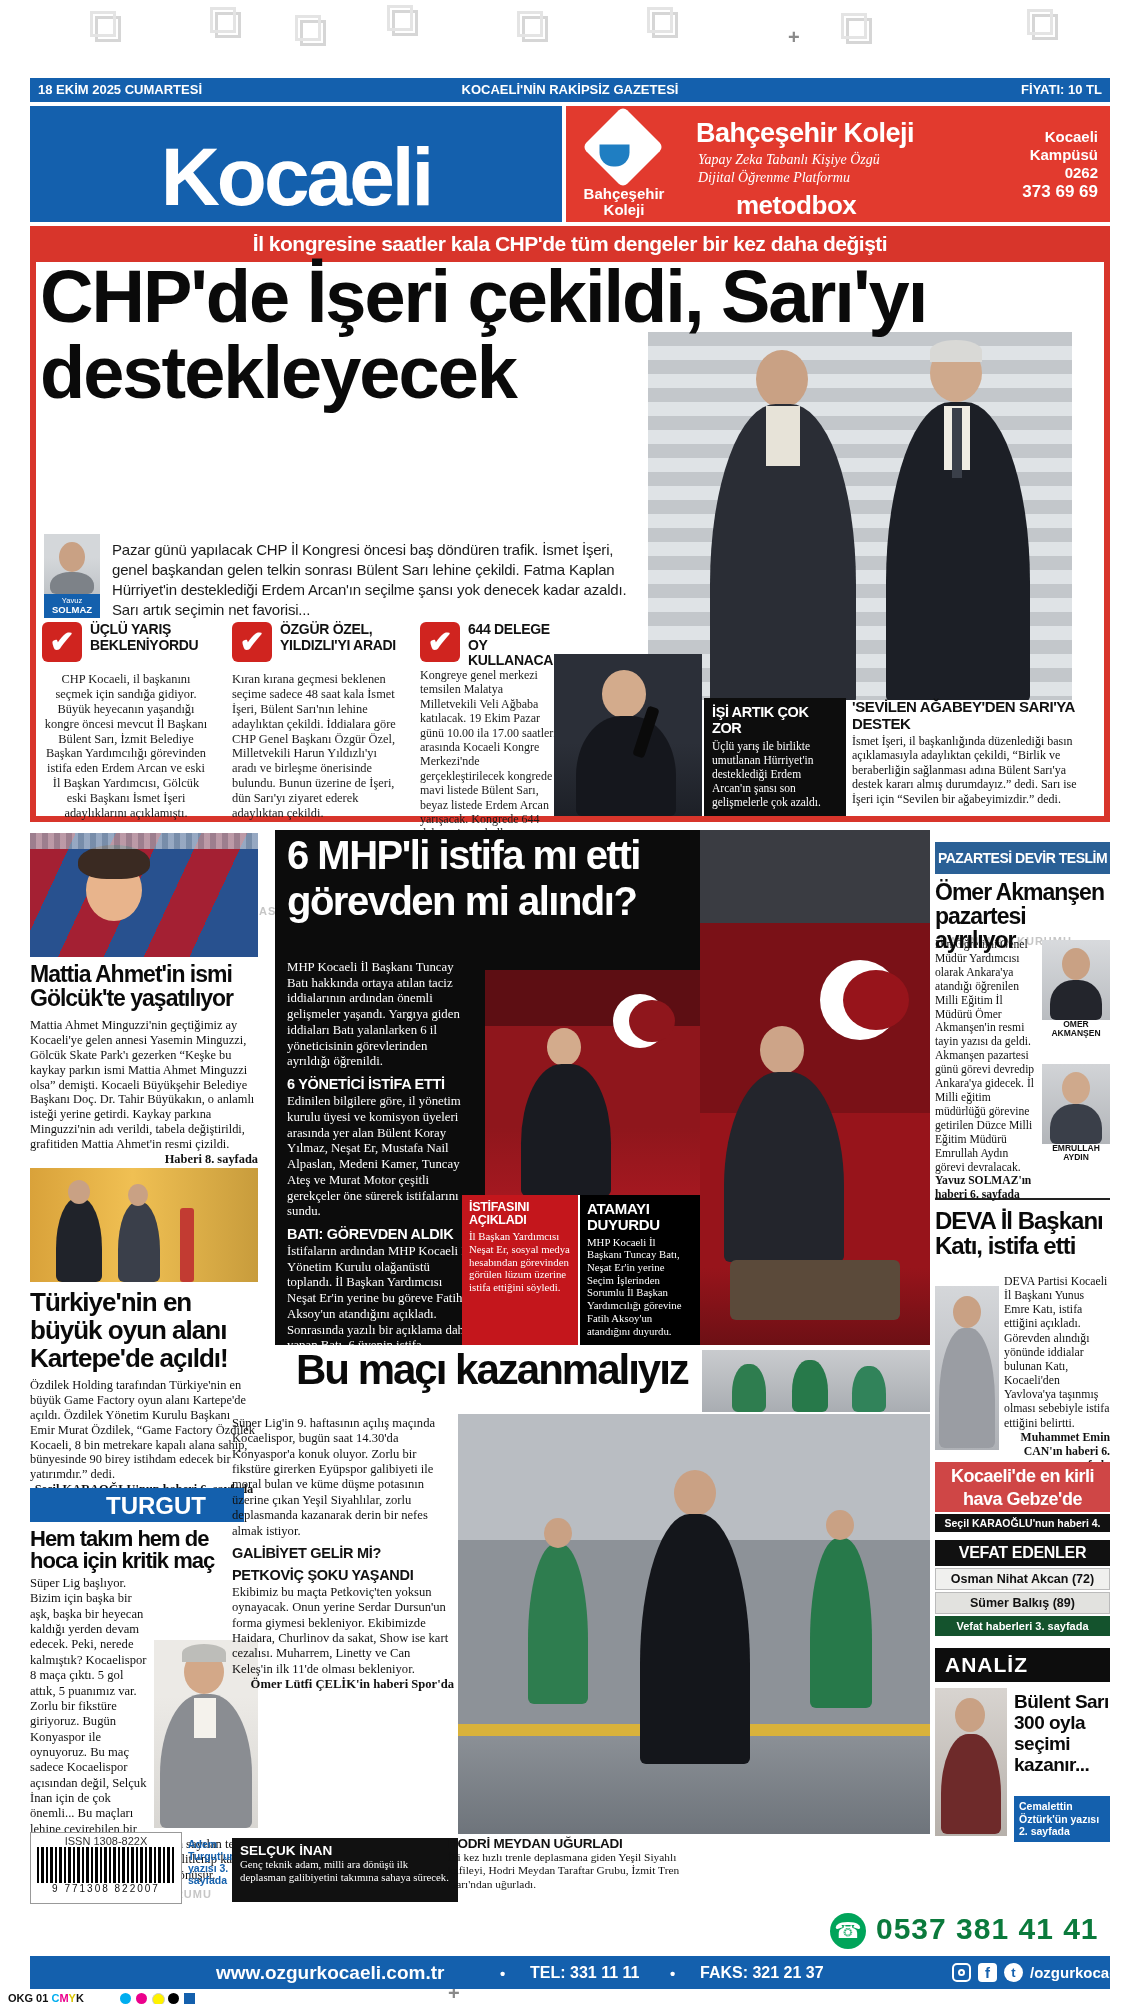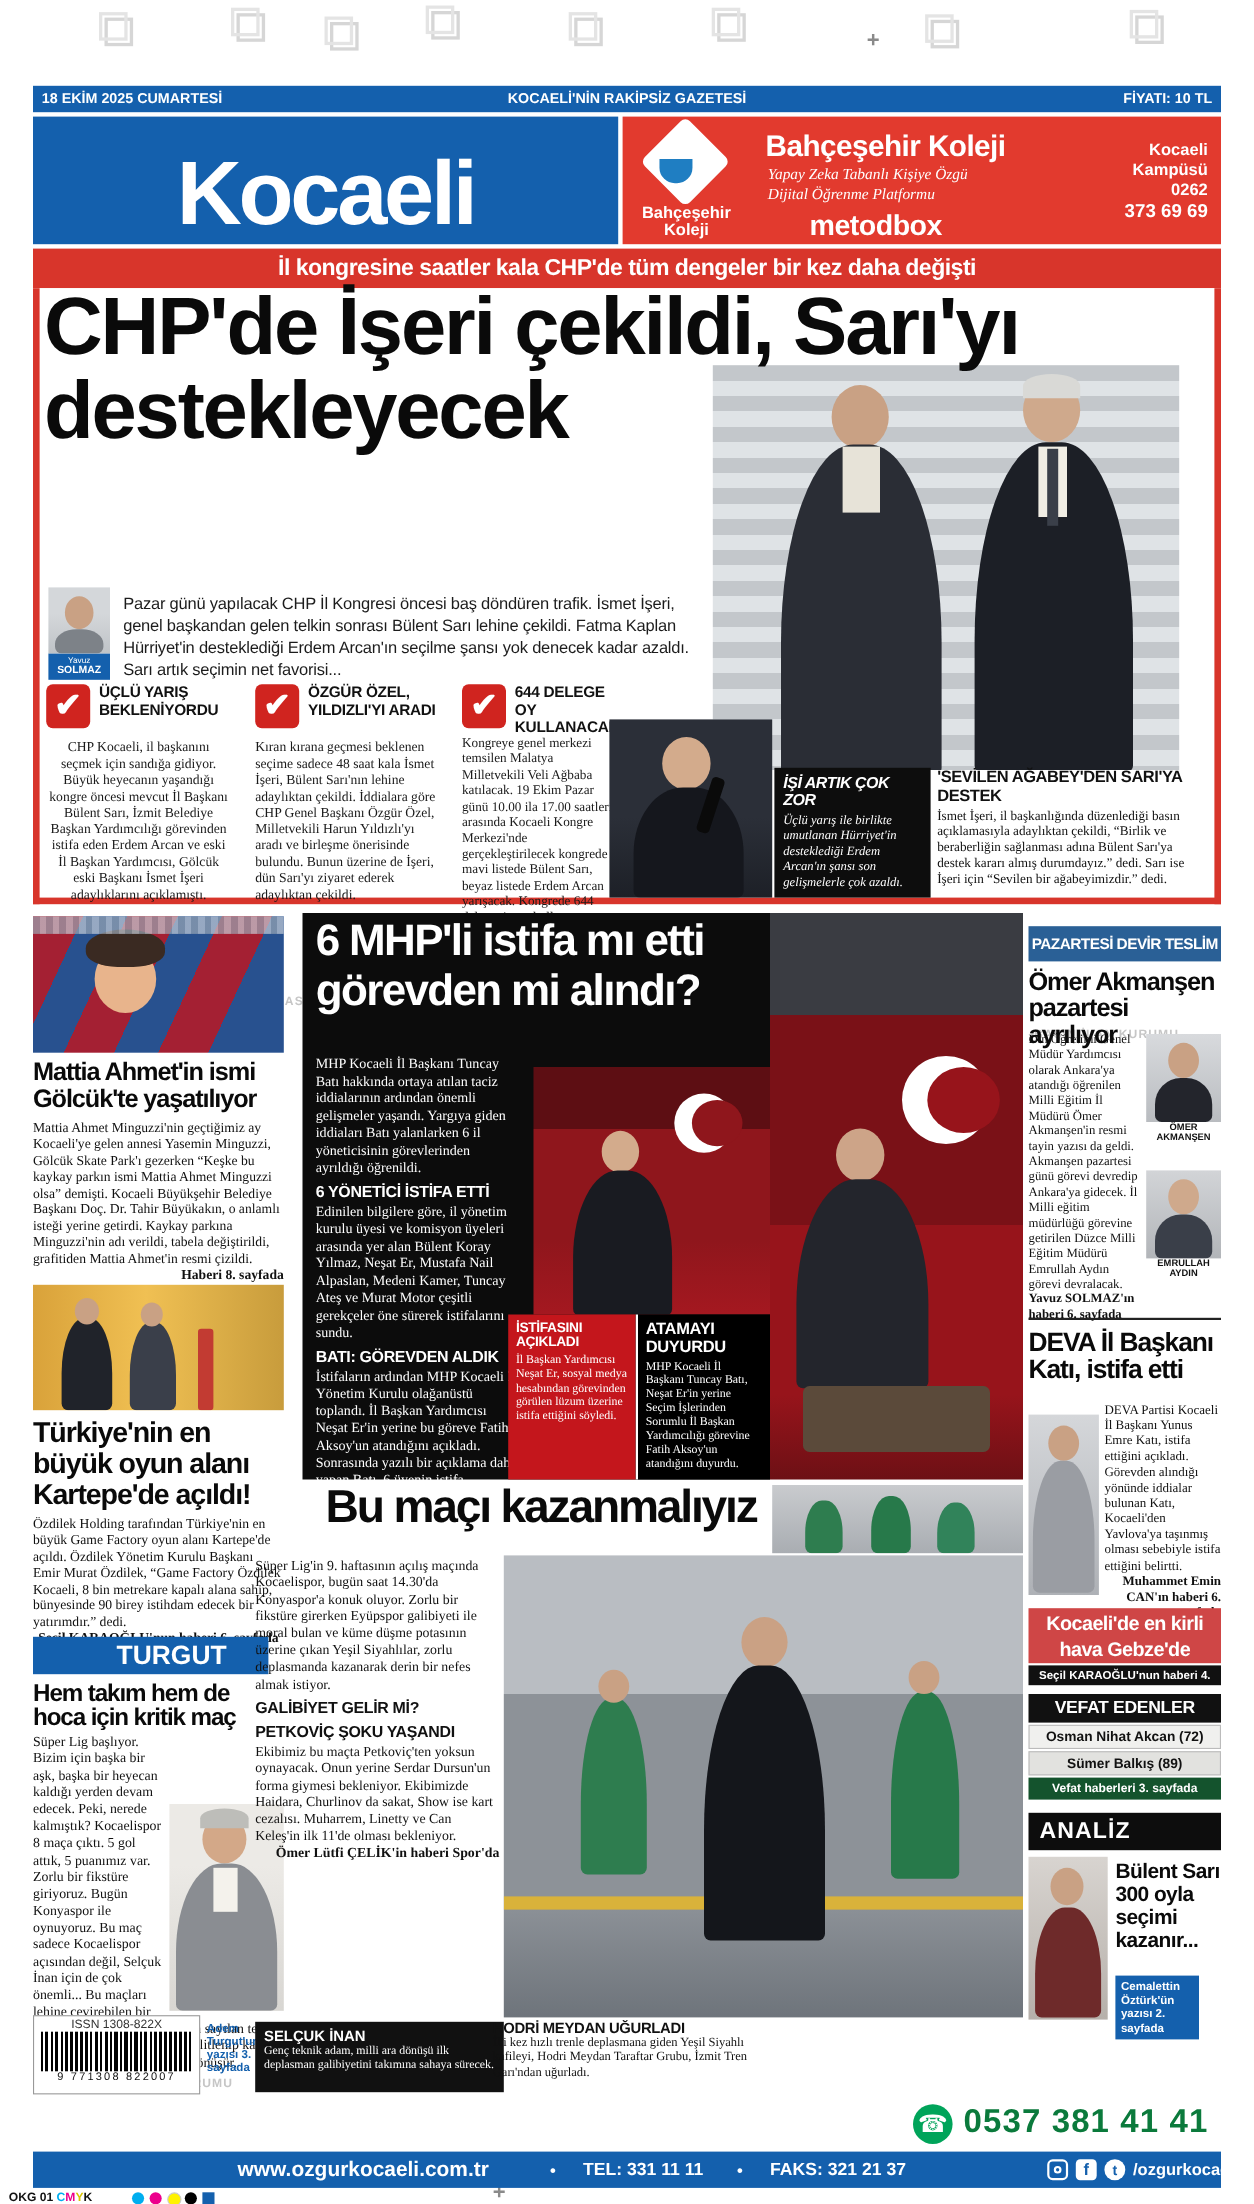--- a/index.html
+++ b/index.html
@@ -127,21 +127,21 @@
         <div class="b rt">Haberi 7. sayfada</div>
       </div>
     </div>
 
     <div class="ph" style="left:518px;top:392px;width:148px;height:162px;background:linear-gradient(180deg,#2b2f38 0 55%,#1d2027);">
       <div class="head" style="left:48px;top:16px;width:44px;height:48px;background:#d3ab8c;"></div>
       <div class="suit" style="left:22px;top:62px;width:100px;height:100px;background:#15171d;"></div>
       <div class="abs" style="left:86px;top:52px;width:12px;height:52px;background:#0a0a0a;transform:rotate(18deg);border-radius:4px;"></div>
     </div>
 
-    <div class="abs" style="left:668px;top:436px;width:142px;height:118px;background:#0d0d0d;padding:6px 8px;box-sizing:border-box;font-style:italic;">
+    <div class="abs" style="left:668px;top:436px;width:142px;height:118px;background:#0d0d0d;padding:6px 8px;box-sizing:border-box;">
       <div class="w b" style="font-size:14.5px;letter-spacing:-.4px;">İŞİ ARTIK ÇOK ZOR</div>
       <div class="w ser" style="font-size:11.5px;line-height:1.22;margin-top:3px;">Üçlü yarış ile birlikte umutlanan Hürriyet'in desteklediği Erdem Arcan'ın şansı son gelişmelerle çok azaldı.</div>
     </div>
 
     <div class="abs" style="left:816px;top:436px;width:246px;height:118px;">
       <div class="b" style="font-size:15px;letter-spacing:-.4px;">'SEVİLEN AĞABEY'DEN SARI'YA DESTEK</div>
       <div class="ser" style="font-size:12px;line-height:1.2;margin-top:2px;">İsmet İşeri, il başkanlığında düzenlediği basın açıklamasıyla adaylıktan çekildi, “Birlik ve beraberliğin sağlanması adına Bülent Sarı'ya destek kararı almış durumdayız.” dedi. Sarı ise İşeri için “Sevilen bir ağabeyimizdir.” dedi.</div>
     </div>
   </div>
 
@@ -300,21 +300,21 @@
   <div class="abs b ctr" style="left:935px;top:1568px;width:175px;height:22px;background:#f0f0ee;border:1px solid #bbb;box-sizing:border-box;font-size:12.5px;line-height:20px;">Osman Nihat Akcan (72)</div>
   <div class="abs b ctr" style="left:935px;top:1592px;width:175px;height:22px;background:#e2e2df;border:1px solid #bbb;box-sizing:border-box;font-size:12.5px;line-height:20px;">Sümer Balkış (89)</div>
   <div class="abs w b ctr" style="left:935px;top:1616px;width:175px;height:20px;background:#14532d;font-size:11px;line-height:20px;">Vefat haberleri 3. sayfada</div>
 
   <div class="abs w b" style="left:935px;top:1648px;width:175px;height:34px;background:#0d0d0d;font-size:21px;line-height:34px;padding-left:10px;box-sizing:border-box;letter-spacing:1px;">ANALİZ</div>
   <div class="ph" style="left:935px;top:1688px;width:72px;height:148px;background:linear-gradient(180deg,#d8d4d0,#b6b0aa);">
     <div class="head" style="left:20px;top:10px;width:30px;height:34px;"></div>
     <div class="suit" style="left:6px;top:46px;width:60px;height:100px;background:#6e2a2a;"></div>
   </div>
   <div class="abs hl" style="left:1014px;top:1692px;width:96px;font-size:19px;letter-spacing:-.5px;line-height:1.1;">Bülent Sarı 300 oyla seçimi kazanır...</div>
-  <div class="abs w b" style="left:1014px;top:1796px;width:76px;background:#1460ad;font-size:10.5px;line-height:1.2;padding:4px 5px;box-sizing:border-box;">Cemalettin Öztürk'ün yazısı 2. sayfada</div>
+  <div class="abs w b" style="left:1014px;top:1796px;width:96px;background:#1460ad;font-size:10.5px;line-height:1.2;padding:4px 5px;box-sizing:border-box;">Cemalettin Öztürk'ün yazısı 2. sayfada</div>
 
   <div class="abs" style="left:228px;top:1908px;width:882px;height:46px;">
     <div class="abs" style="left:602px;top:5px;width:36px;height:36px;border-radius:50%;background:#00a45a;color:#fff;text-align:center;font-size:22px;line-height:36px;">☎</div>
     <div class="abs b" style="left:648px;top:4px;font-size:30px;color:#0b7a3c;letter-spacing:1px;">0537 381 41 41</div>
 
   </div>
 
   <div class="abs blue" style="left:30px;top:1956px;width:1080px;height:33px;">
     <span class="abs w b" style="left:186px;top:6px;font-size:19px;">www.ozgurkocaeli.com.tr</span>
     <span class="abs w b" style="left:470px;top:9px;font-size:15px;">•</span>

